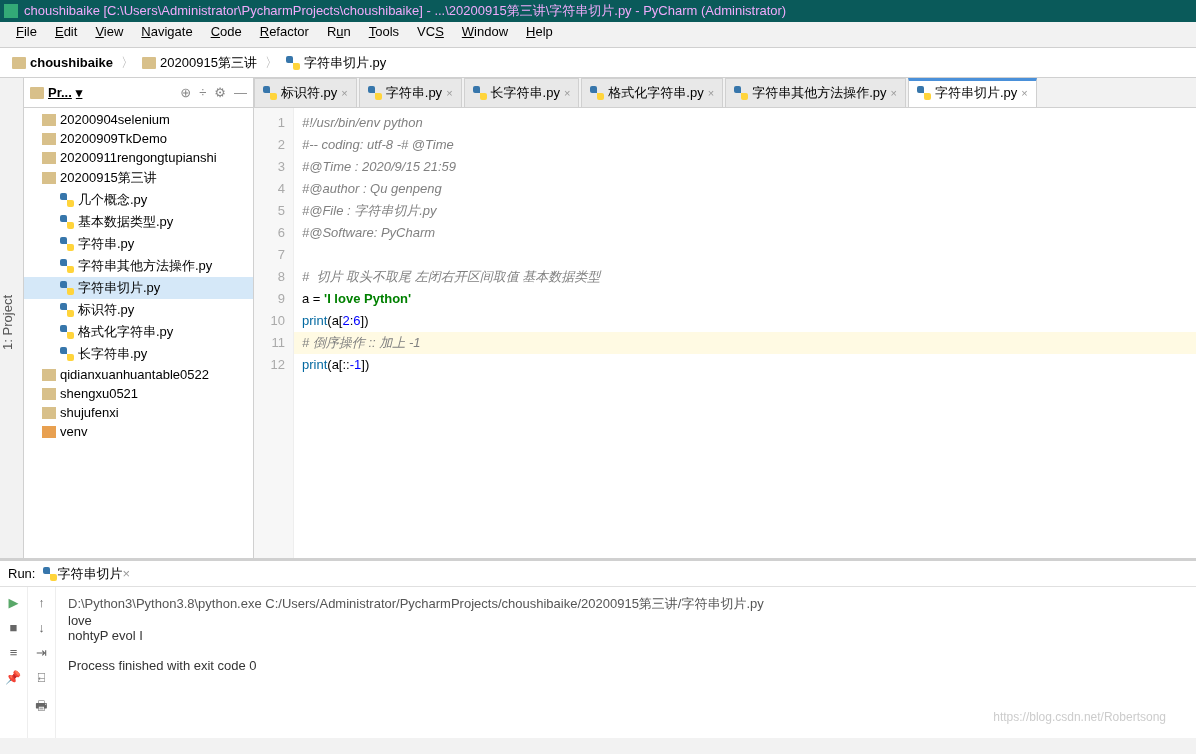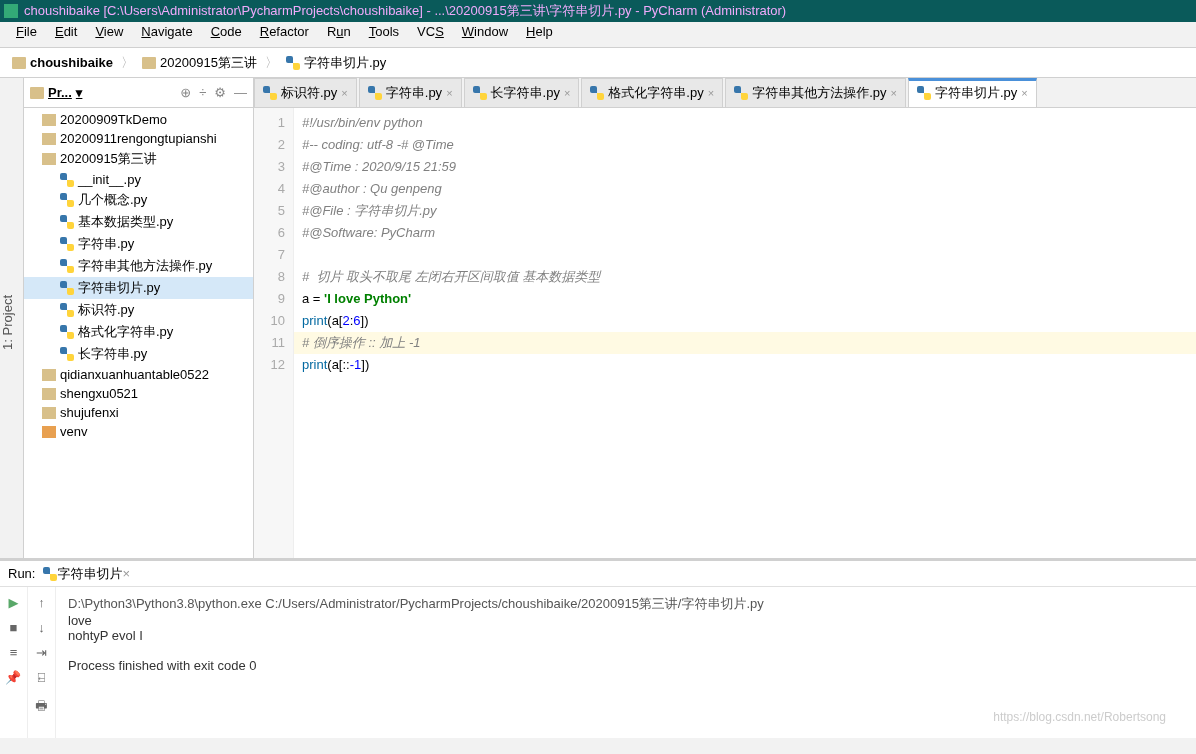--- a/index.html
+++ b/index.html
@@ -102,33 +102,33 @@
       <span class="tools">
         <span>⊕</span>
         <span>÷</span>
         <span>⚙</span>
         <span>—</span>
       </span>
     </div>
     <div class="tree" id="tree">
         <div class="node folder">
           <span class="dirfolder"></span>
+          <span>20200904selenium</span>
+        </div>
+        <div class="node folder">
+          <span class="dirfolder"></span>
           <span>20200909TkDemo</span>
         </div>
         <div class="node folder">
           <span class="dirfolder"></span>
           <span>20200911rengongtupianshi</span>
         </div>
         <div class="node folder">
           <span class="dirfolder"></span>
           <span>20200915第三讲</span>
-        </div>
-        <div class="node sub">
-          <span class="pyicon"></span>
-          <span>__init__.py</span>
         </div>
         <div class="node sub">
           <span class="pyicon"></span>
           <span>几个概念.py</span>
         </div>
         <div class="node sub">
           <span class="pyicon"></span>
           <span>基本数据类型.py</span>
         </div>
         <div class="node sub">

